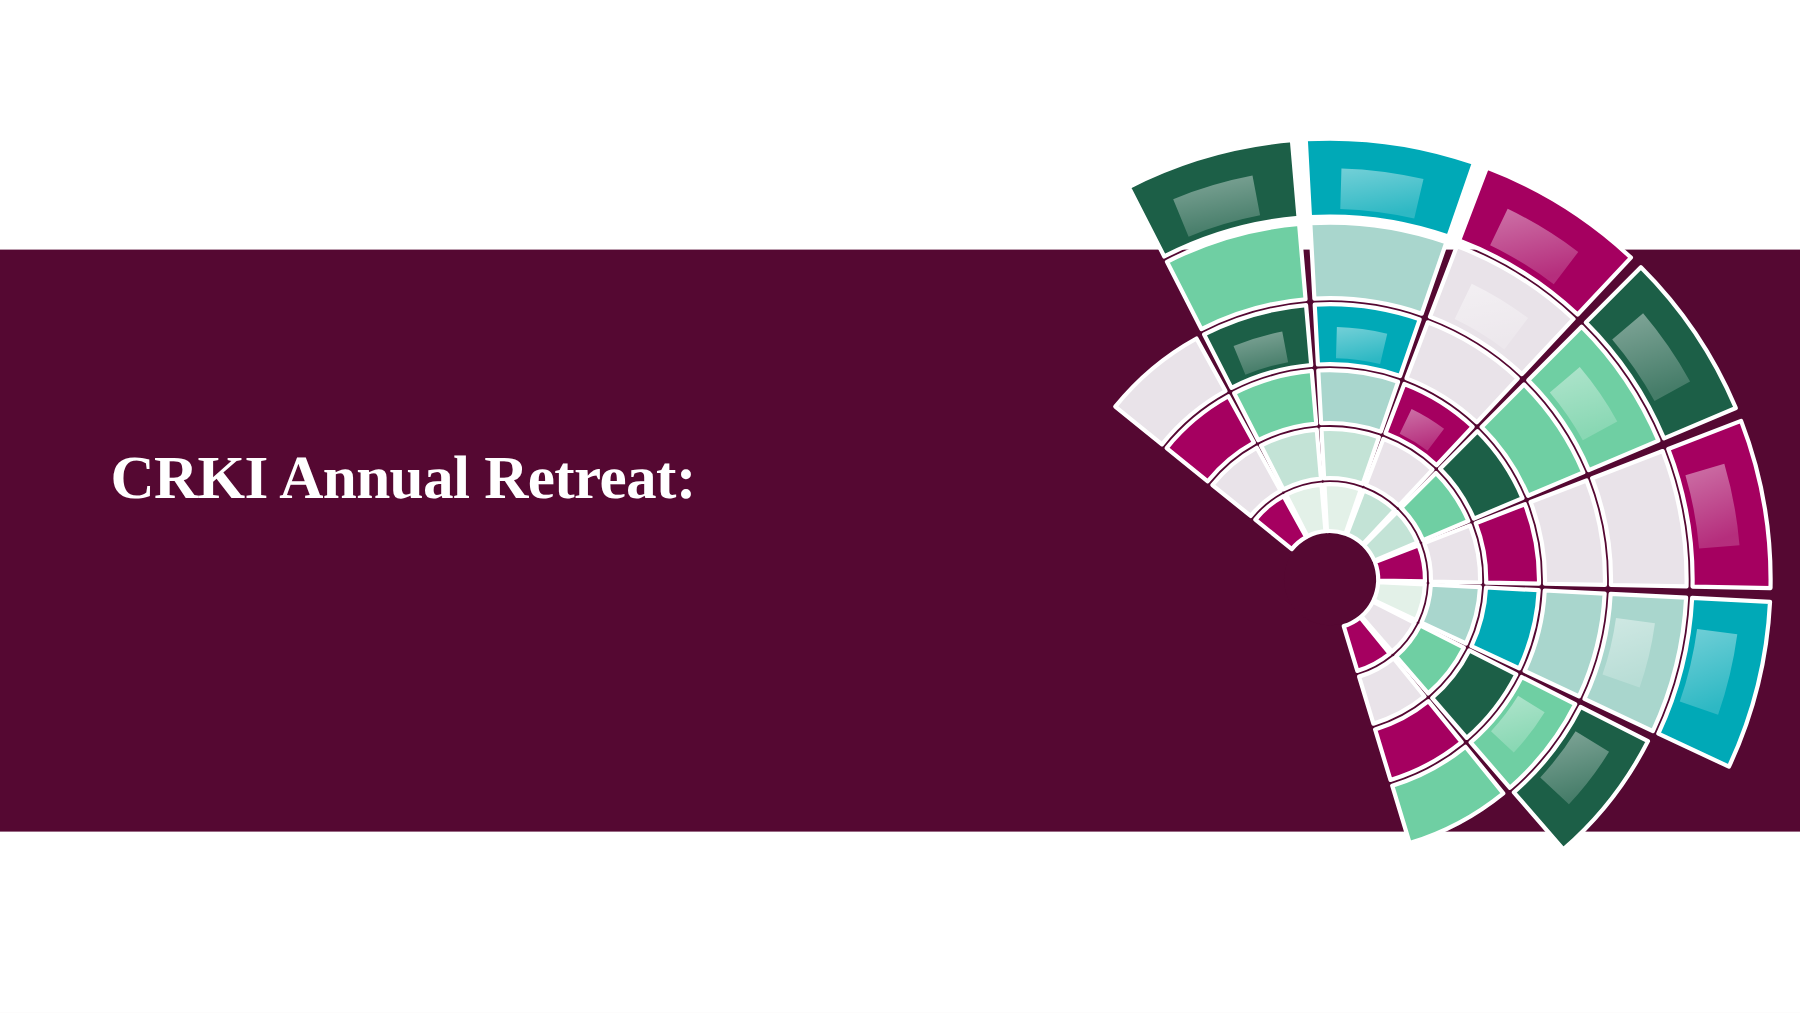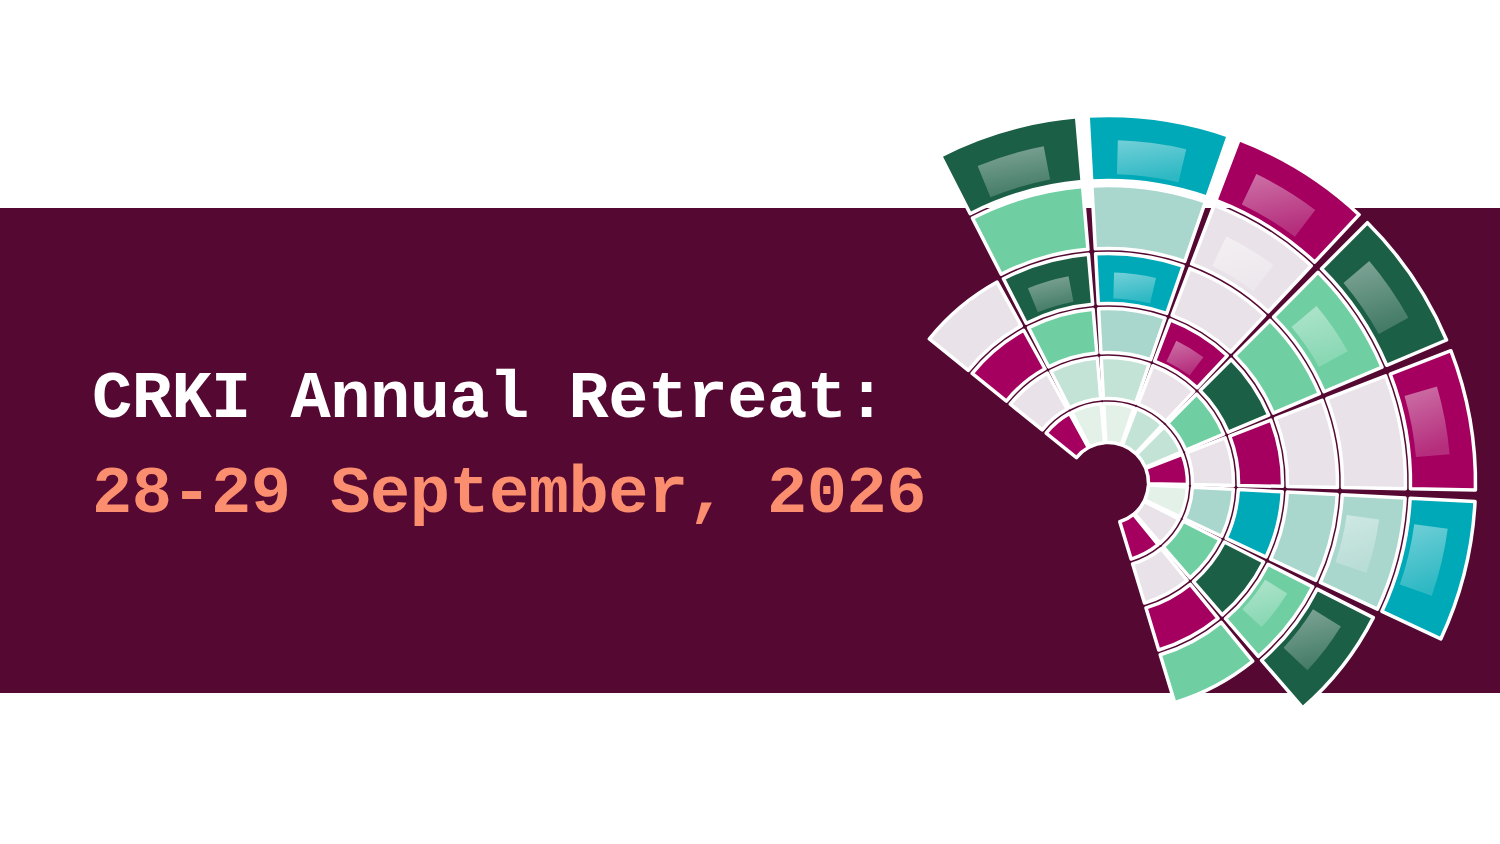--- a/index.html
+++ b/index.html
@@ -28,23 +28,23 @@
   }
   .headline {
     position: absolute;
     left: 92px;
     top: 352px;
     width: 900px;
     z-index: 5;
   }
   .headline-line {
     display: block;
-    font-family: Liberation Mono, monospace;
+    font-family: Liberation Serif, serif;
     font-weight: bold;
-    font-size: 67px;
+    font-size: 51px;
     line-height: 95px;
     letter-spacing: -0.5px;
     white-space: nowrap;
   }
   .line-title { color: #ffffff; }
   .line-date  { color: #FA8E6E; }
 
   .fan-wrap {
     position: absolute;
     left: 0;
@@ -58,21 +58,20 @@
 </style>
 </head>
 <body>
 
 <div class="banner" style="background: rgb(255, 255, 255);">
 
   <div class="purple-band" style="background: rgb(85, 8, 50); top: 208px; height: 485px;"></div>
 
   <div class="headline">
     <span class="headline-line line-title" style="color: rgb(255, 255, 255);">CRKI Annual Retreat:</span>
-    <span class="headline-line line-date" style="color: rgb(250, 142, 110);">28-29 September, 2026</span>
   </div>
 
   <div class="fan-wrap">
     <svg id="fan-svg" width="1500" height="844" viewBox="0 0 1500 844" xmlns="http://www.w3.org/2000/svg">
       <defs>
         <linearGradient id="glossGrad" x1="0" y1="0" x2="0.25" y2="1">
           <stop offset="0%" stop-color="#ffffff" stop-opacity="0.45"></stop>
           <stop offset="100%" stop-color="#ffffff" stop-opacity="0.18"></stop>
         </linearGradient>
         <clipPath id="fanClip">

